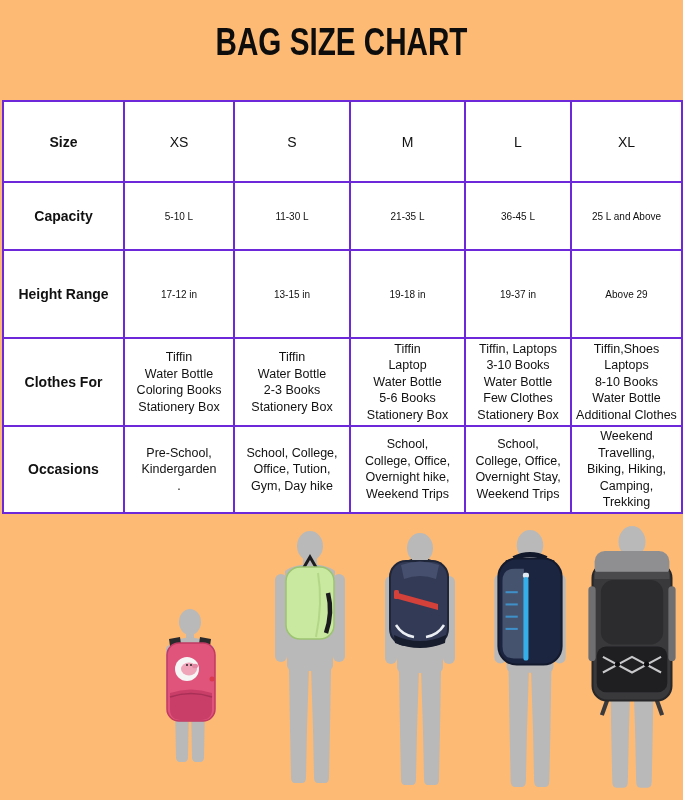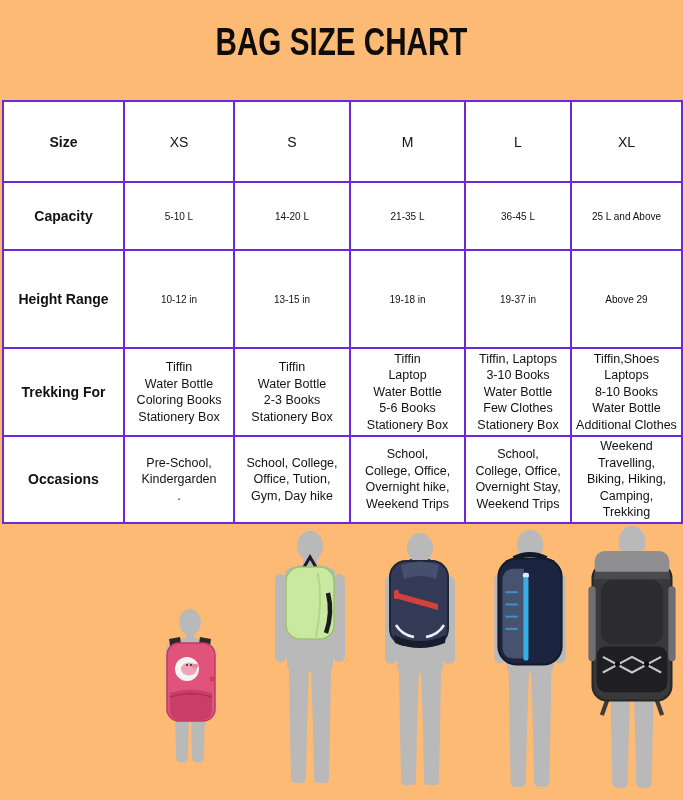--- a/index.html
+++ b/index.html
@@ -12,21 +12,21 @@
   table.size-table{position:absolute;left:2px;top:100px;width:679px;border-collapse:collapse;
                    table-layout:fixed;background:#fff;}
   .size-table td,.size-table th{border:2px solid #6d28d9;text-align:center;vertical-align:middle;
                    padding:1px 2px;}
   .rowlabel{font-weight:700;font-size:14px;}
   .colhead{font-weight:400;font-size:14px;}
   .val{font-size:10px;font-weight:400;}
   .multi{font-size:12.5px;line-height:1.32;white-space:pre-line;}
   .rh-header{height:81px;}
   .rh-capacity{height:68px;}
-  .rh-height{height:98px;}
+  .rh-height{height:88px;}
   .rh-suitable{height:88px;}
   .rh-occasions{height:80px;}
   .figures{position:absolute;left:0;top:515px;width:683px;height:285px;}
   .fig{position:absolute;}
 </style>
 </head>
 <body>
 
 <div id="canvas">
 
@@ -46,35 +46,35 @@
       <th class="rowlabel">Size</th>
       <td class="colhead">XS</td>
       <td class="colhead">S</td>
       <td class="colhead">M</td>
       <td class="colhead">L</td>
       <td class="colhead">XL</td>
     </tr>
     <tr class="rh-capacity">
       <th class="rowlabel">Capacity</th>
       <td class="val">5-10 L</td>
-      <td class="val">14-20 L</td>
+      <td class="val">11-30 L</td>
       <td class="val">21-35 L</td>
       <td class="val">36-45 L</td>
       <td class="val">25 L and Above</td>
     </tr>
     <tr class="rh-height">
       <th class="rowlabel">Height Range</th>
-      <td class="val">10-12 in</td>
+      <td class="val">17-12 in</td>
       <td class="val">13-15 in</td>
       <td class="val">19-18 in</td>
       <td class="val">19-37 in</td>
       <td class="val">Above 29</td>
     </tr>
     <tr class="rh-suitable">
-      <th class="rowlabel">Trekking For</th>
+      <th class="rowlabel">Clothes For</th>
       <td class="multi">Tiffin
 Water Bottle
 Coloring Books
 Stationery Box</td>
       <td class="multi">Tiffin
 Water Bottle
 2-3 Books
 Stationery Box</td>
       <td class="multi">Tiffin
 Laptop

